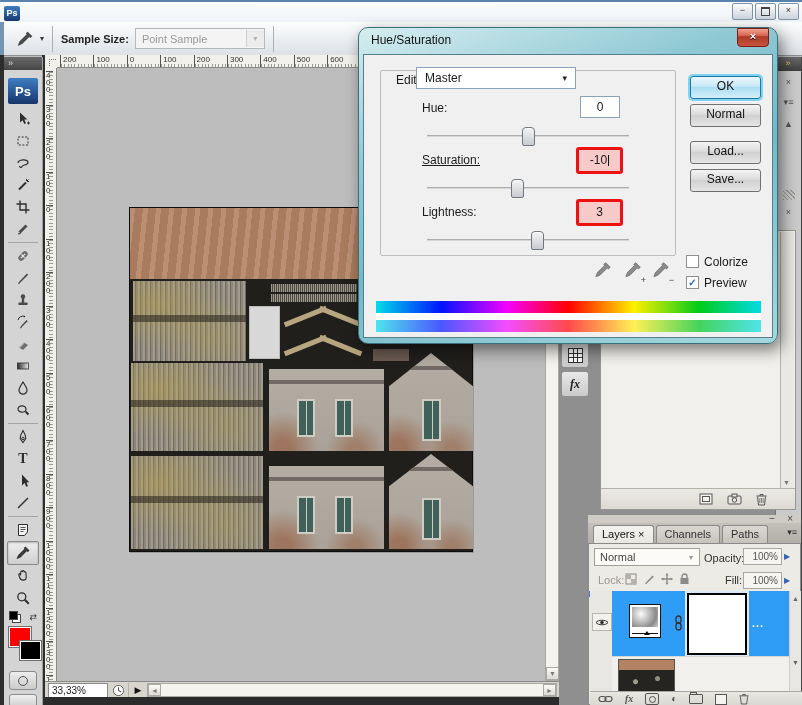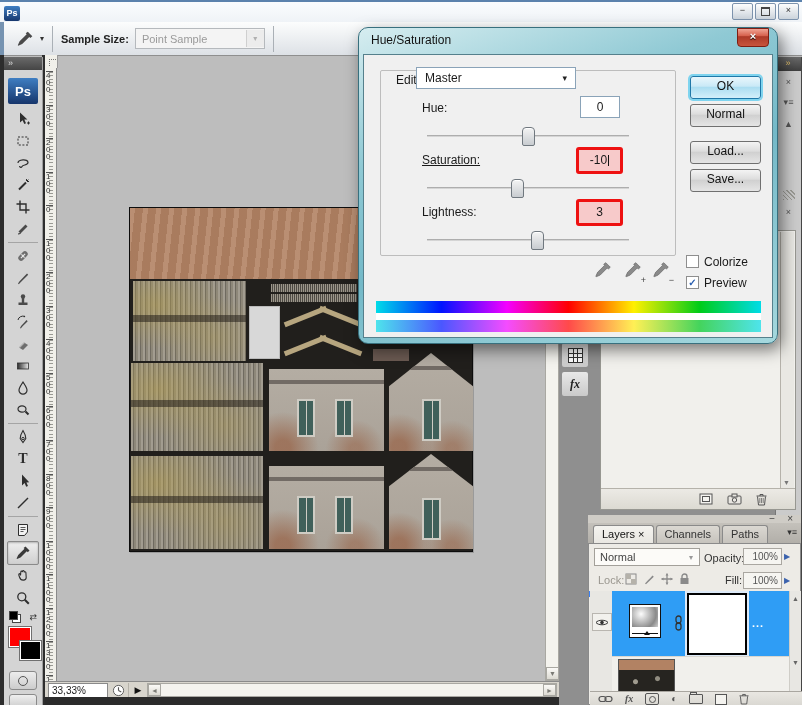--- a/index.html
+++ b/index.html
@@ -421,20 +421,23 @@
     </div>
     <div id="quickmask">
         <i></i>
       </div>
     <div id="screenmode"></div>
   </div>
 
   <div id="ruler-corner">
       <i></i>
     </div>
+  <div id="hruler">
+    
+  <span class="hcell">200</span><span class="hcell">100</span><span class="hcell">0</span><span class="hcell">100</span><span class="hcell">200</span><span class="hcell">300</span><span class="hcell">400</span><span class="hcell">500</span><span class="hcell">600</span></div>
   <div id="vruler">
 
   <span class="vcell">400</span>
       <span class="vcell">300</span>
       <span class="vcell">200</span>
       <span class="vcell">100</span>
       <span class="vcell">0</span>
       <span class="vcell">100</span>
       <span class="vcell">200</span>
       <span class="vcell">300</span>

